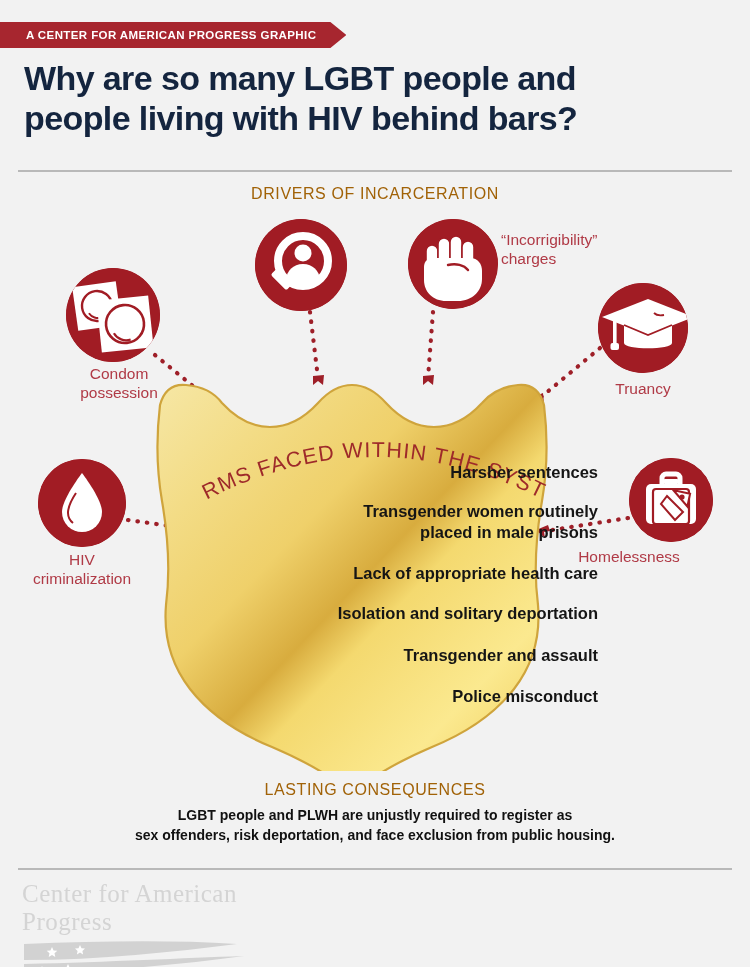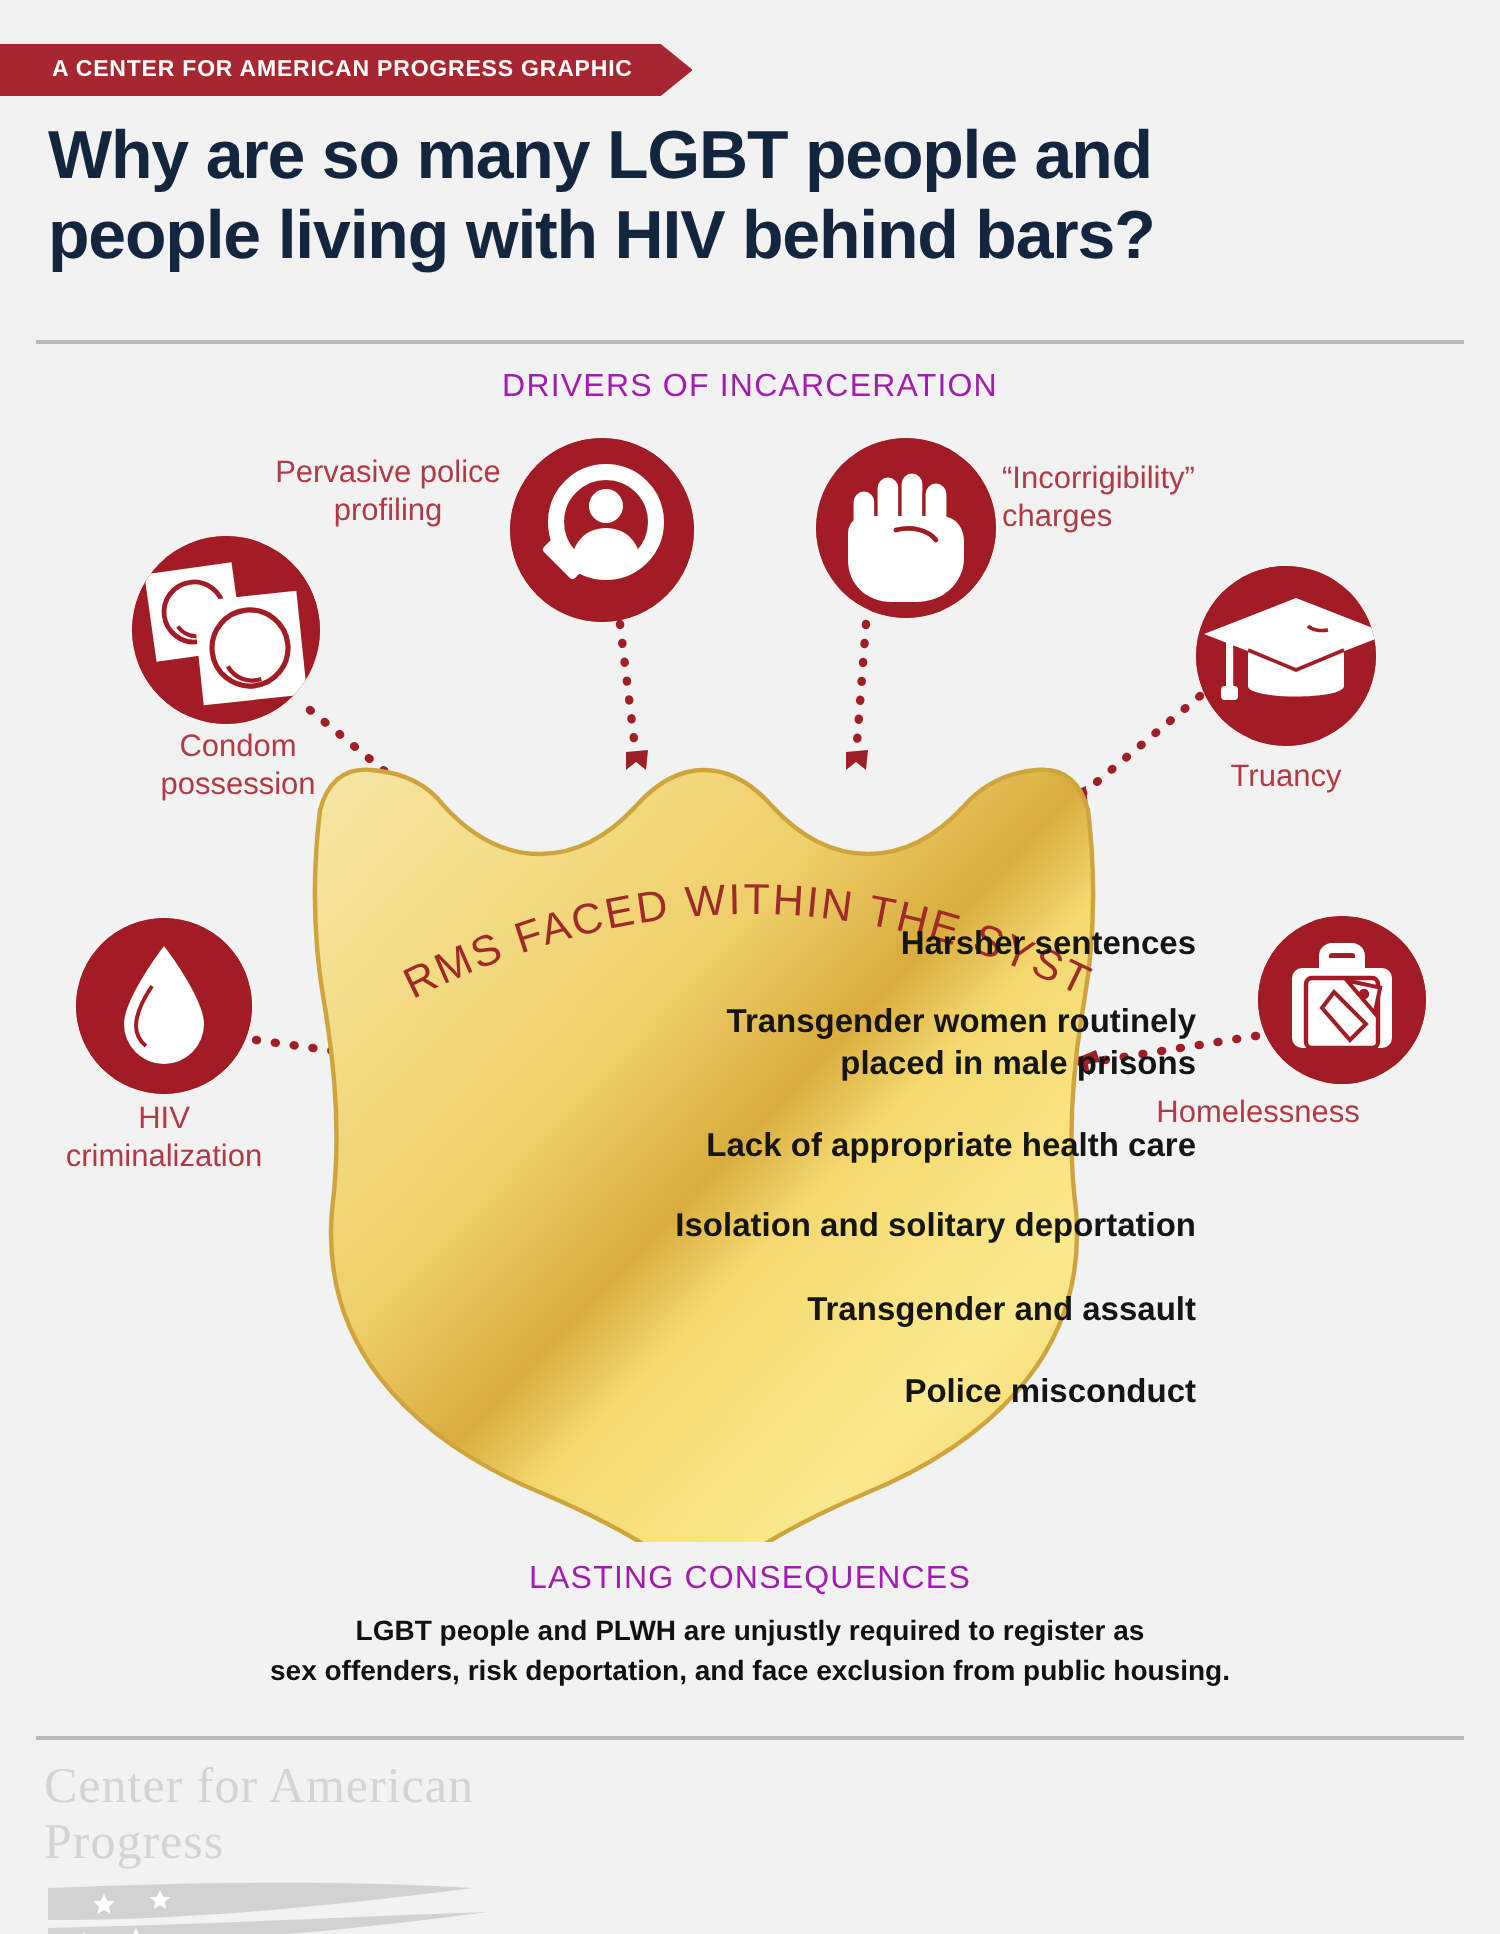--- a/index.html
+++ b/index.html
@@ -70,21 +70,21 @@
   }
   #hr-top { top: 170px; }
   #hr-bottom { top: 868px; }
 
   
   .section-label {
     position: absolute;
     width: 750px;
     text-align: center;
     font-size: 16px;
-    color: #a21caf;
+    color: #a16207;
     letter-spacing: 0.6px;
   }
   #drivers-label { top: 185px; }
   #consequences-label { top: 781px; }
 
   .consequences-text {
     position: absolute;
     top: 805px;
     width: 750px;
     text-align: center;
@@ -272,24 +272,20 @@
   <div class="icon-node" style="left:255px;top:219px">
     <div class="icon-circle" style="width:92px;height:92px">
       <svg width="92" height="92" viewBox="0 0 92 92">
         <circle cx="46" cy="46" r="46" fill="#a11c24"></circle>
         <circle cx="48" cy="42" r="25" fill="none" stroke="#ffffff" stroke-width="8"></circle>
         <rect x="16" y="56" width="22" height="9" rx="2" fill="#ffffff" transform="rotate(45 27 60)"></rect>
         <circle cx="48" cy="34" r="8.5" fill="#ffffff"></circle>
         <path d="M48,45 c-10,0 -16,7 -17,15 a25,25 0 0 0 34,0 c-1,-8 -7,-15 -17,-15 z" fill="#ffffff"></path>
       </svg>
     </div>
-    <div class="node-label" style="left:-156px;top:9px;text-align:center">
-      <div>Pervasive police</div>
-      <div>profiling</div>
-    </div>
   </div>
 
   <div class="icon-node" style="left:408px;top:219px">
     <div class="icon-circle" style="width:90px;height:90px">
       <svg width="90" height="90" viewBox="0 0 90 90">
         <circle cx="45" cy="45" r="45" fill="#a11c24"></circle>
         <g fill="#ffffff" stroke="#a11c24" stroke-width="1.6">
           <rect x="18" y="26" width="12" height="30" rx="6"></rect>
           <rect x="30" y="19" width="12" height="36" rx="6"></rect>
           <rect x="42" y="17" width="12" height="38" rx="6"></rect>

